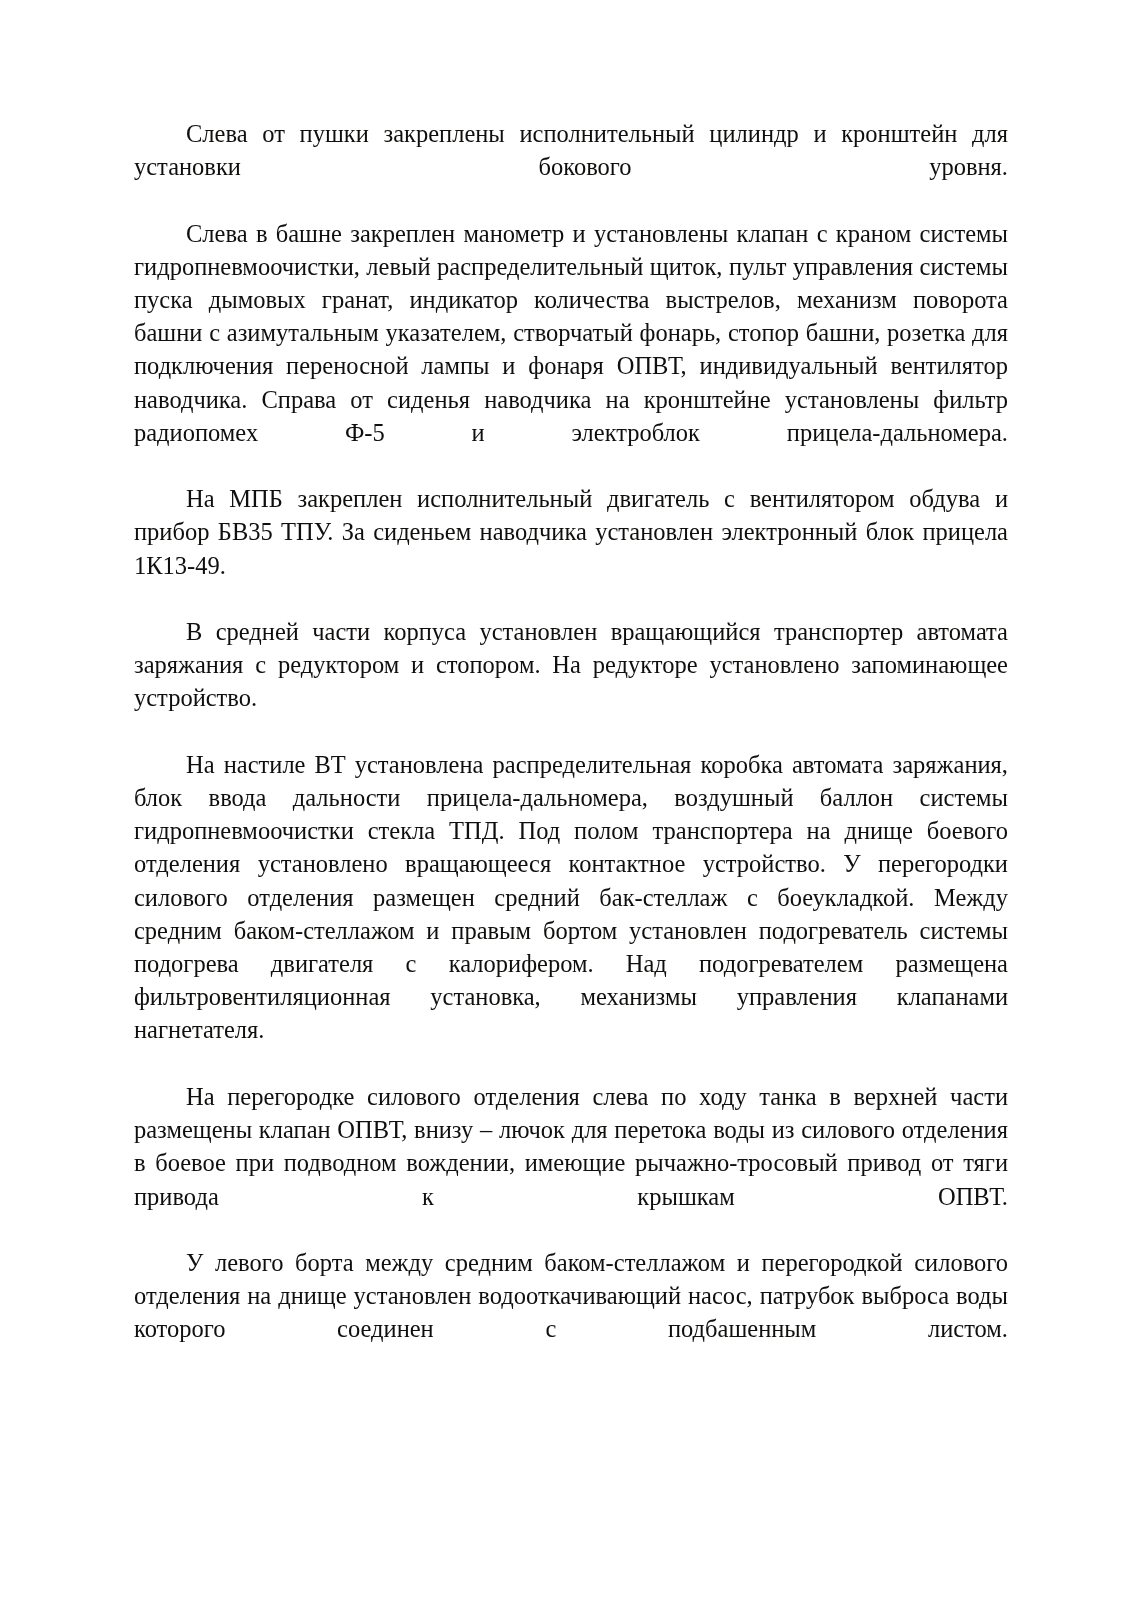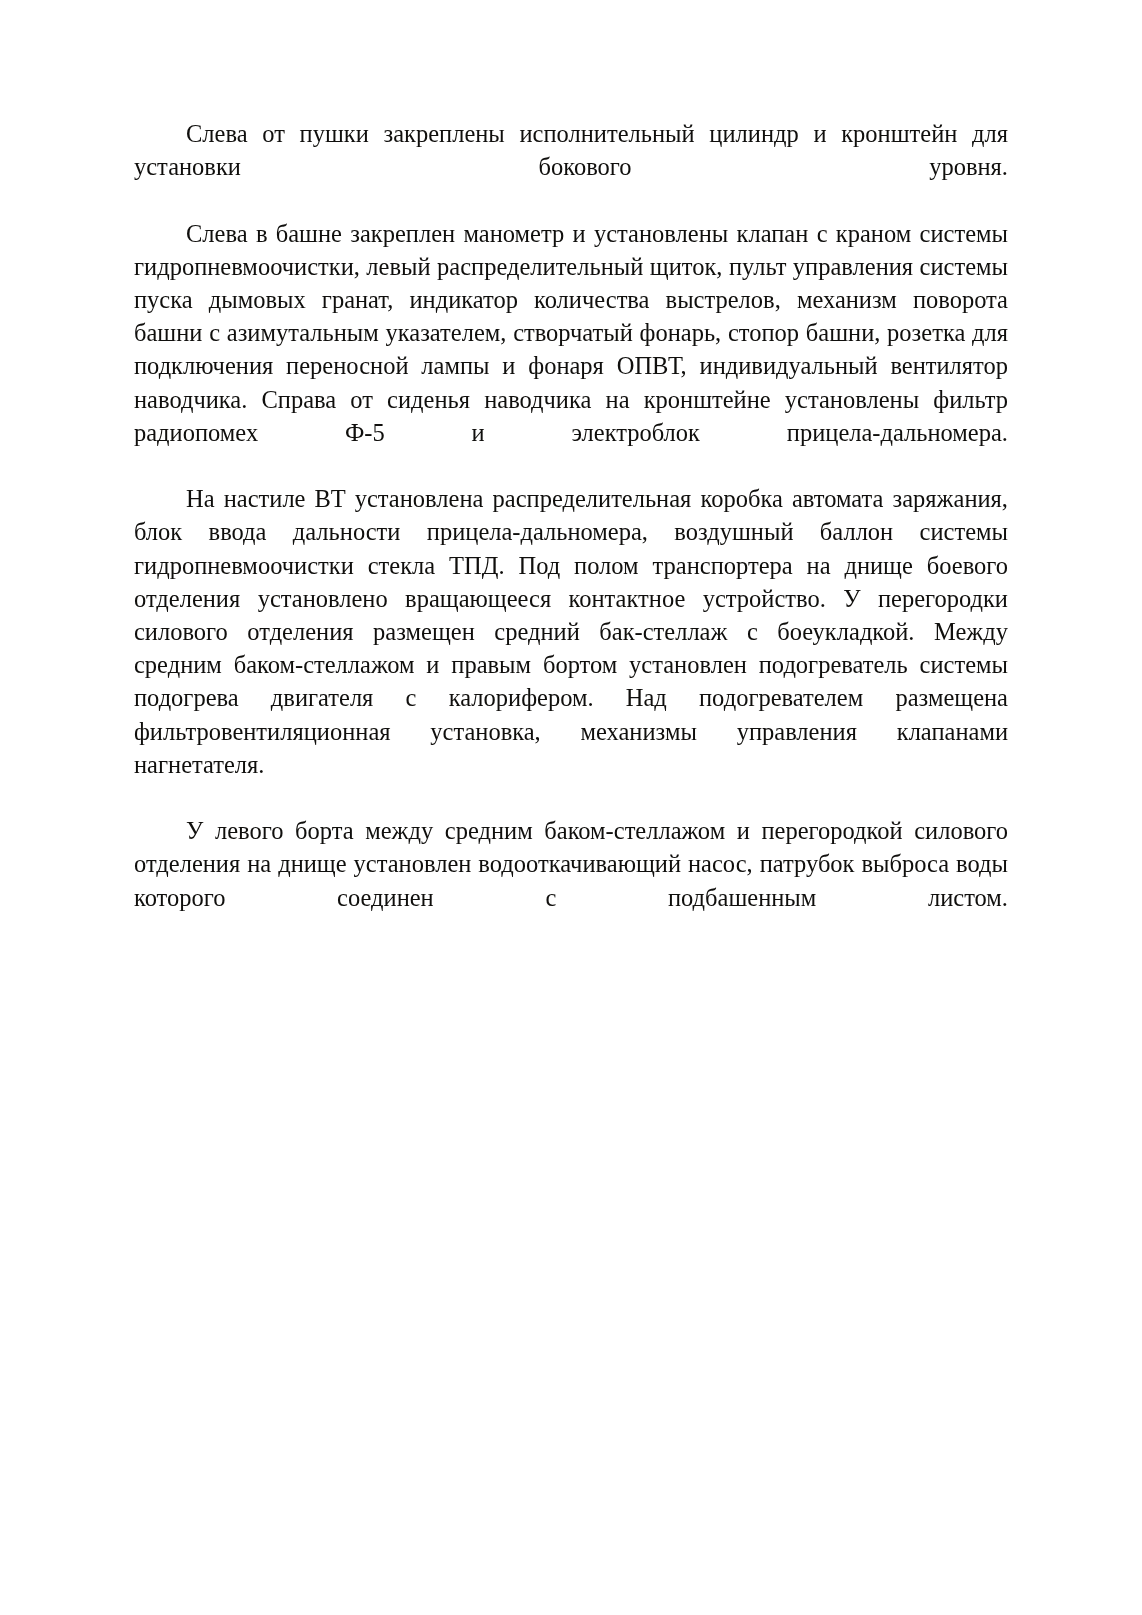--- a/index.html
+++ b/index.html
@@ -56,20 +56,23 @@
   }
 </style>
 </head>
 <body>
 
 <div class="page">
 
   <div class="text-column">
     <p class="para">Слева от пушки закреплены исполнительный цилиндр и кронштейн для установки бокового уровня.</p>
     <p class="para">Слева в башне закреплен манометр и установлены клапан с краном системы гидропневмоочистки, левый распределительный щиток, пульт управления системы пуска дымовых гранат, индикатор количества выстрелов, механизм поворота башни с азимутальным указателем, створчатый фонарь, стопор башни, розетка для подключения переносной лампы и фонаря ОПВТ, индивидуальный вентилятор наводчика. Справа от сиденья наводчика на кронштейне установлены фильтр радиопомех Ф-5 и электроблок прицела-дальномера.</p>
+    <p class="para">На МПБ закреплен исполнительный двигатель с вентилятором обдува и прибор БВ35 ТПУ. За сиденьем наводчика установлен электронный блок прицела 1К13-49.</p>
+    <p class="para">В средней части корпуса установлен вращающийся транспортер автомата заряжания с редуктором и стопором. На редукторе установлено запоминающее устройство.</p>
     <p class="para">На настиле ВТ установлена распределительная коробка автомата заряжания, блок ввода дальности прицела-дальномера, воздушный баллон системы гидропневмоочистки стекла ТПД. Под полом транспортера на днище боевого отделения установлено вращающееся контактное устройство. У перегородки силового отделения размещен средний бак-стеллаж с боеукладкой. Между средним баком-стеллажом и правым бортом установлен подогреватель системы подогрева двигателя с калорифером. Над подогревателем размещена фильтровентиляционная установка, механизмы управления клапанами нагнетателя.</p>
+    <p class="para">На перегородке силового отделения слева по ходу танка в верхней части размещены клапан ОПВТ, внизу – лючок для перетока воды из силового отделения в боевое при подводном вождении, имеющие рычажно-тросовый привод от тяги привода к крышкам ОПВТ.</p>
     <p class="para">У левого борта между средним баком-стеллажом и перегородкой силового отделения на днище установлен водооткачивающий насос, патрубок выброса воды которого соединен с подбашенным листом.</p>
 
   </div>
 
   <div class="page-number">9</div>
 
 </div>
 
 </body></html>

